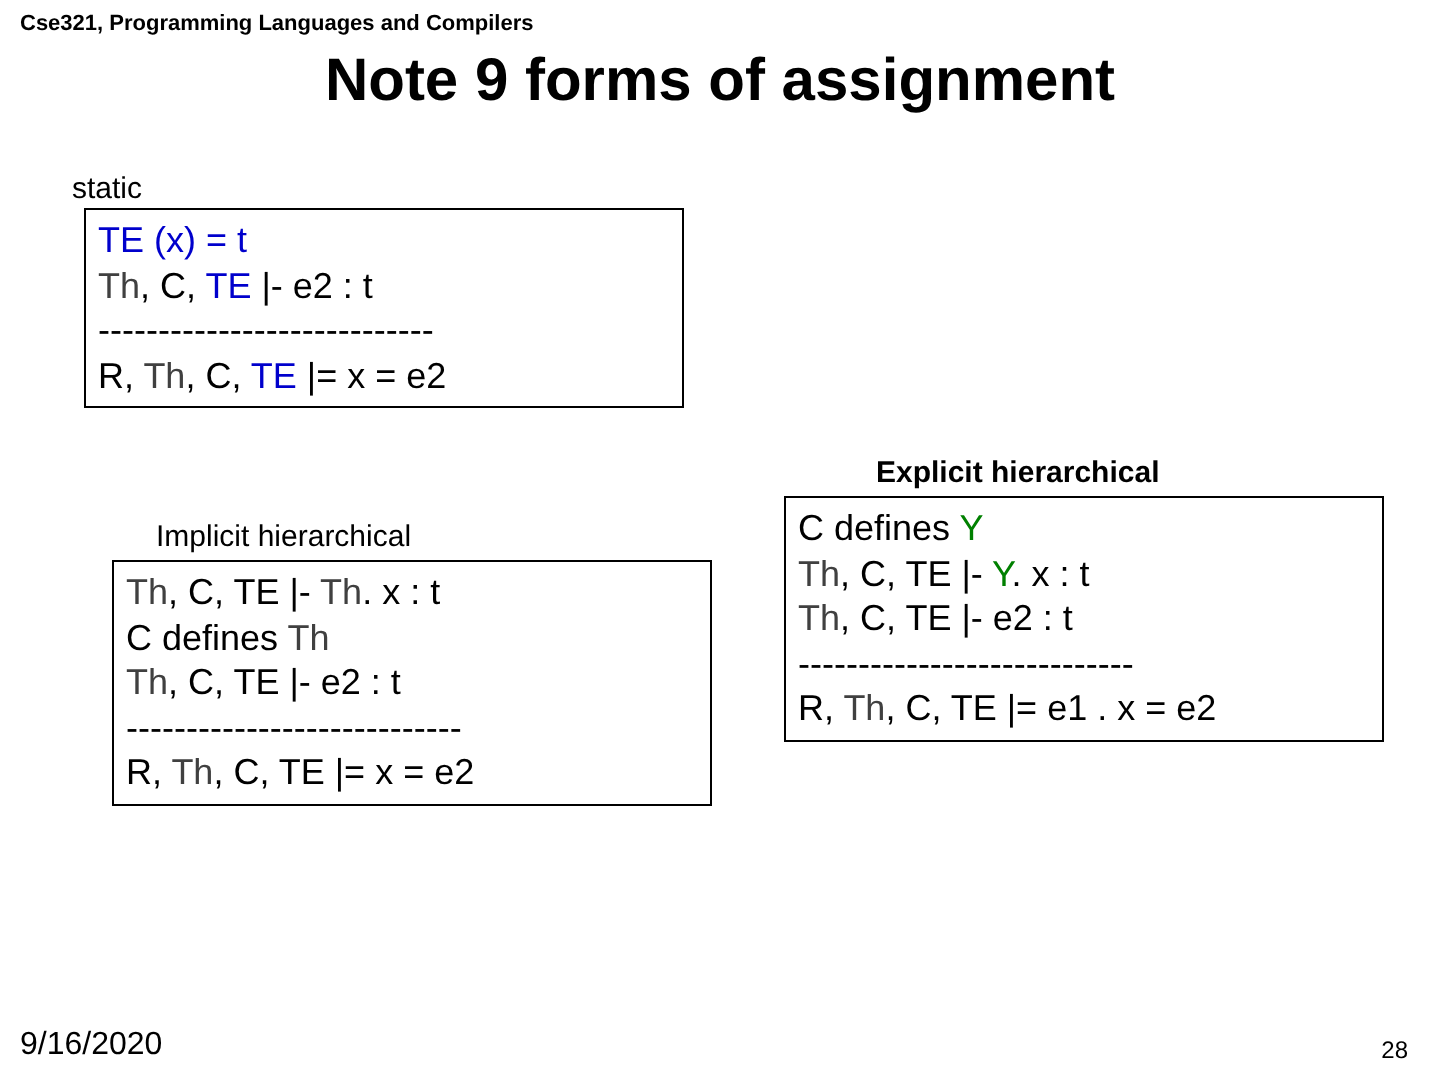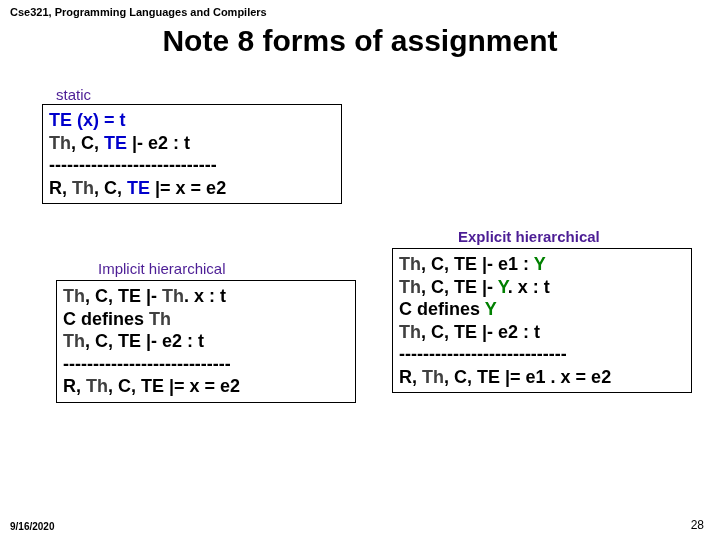--- a/index.html
+++ b/index.html
@@ -26,43 +26,41 @@
     left: 0;
     width: 720px;
     text-align: center;
     font-size: 30px;
     font-weight: bold;
     color: #000;
   }
   .label {
     position: absolute;
     font-size: 15px;
-    color: #4c1d95;
-    margin-left: 20px;
+    color: #000000;
   }
   .box {
     position: absolute;
     border: 1px solid #000;
     padding: 4px 6px;
     font-family: Arial, Helvetica, sans-serif;
     font-size: 18px;
     line-height: 1.25;
-    font-weight: bold;
+    font-weight: normal;
     background: #fff;
   }
   .box .line { white-space: nowrap; }
   .blue { color: #0000cc; }
   .red  { color: #404040; }
   .green{ color: #008000; }
   .footer-date {
     position: absolute;
     left: 10px;
     bottom: 8px;
-    font-size: 10px;
-    font-weight: bold;
+    font-size: 16px;
   }
   .footer-page {
     position: absolute;
     right: 16px;
     bottom: 8px;
     font-size: 12px;
   }
   
   #lbl-static   { top: 86px;  left: 36px; }
   #lbl-implicit { top: 260px; left: 78px; }
@@ -70,21 +68,21 @@
 
   
   #box-static   { top: 104px; left: 42px;  width: 286px; }
   #box-implicit { top: 280px; left: 56px;  width: 286px; }
   #box-explicit { top: 248px; left: 392px; width: 286px; }
 </style>
 </head>
 <body>
 
 <div class="course-header">Cse321, Programming Languages and Compilers</div>
-<div class="title">Note 8 forms of assignment</div>
+<div class="title">Note 9 forms of assignment</div>
 
 <div id="lbl-static" class="label">static</div>
 <div id="lbl-implicit" class="label">Implicit hierarchical</div>
 <div id="lbl-explicit" class="label">Explicit hierarchical</div>
 
 <div id="box-static" class="box">
   <div class="line"><span class="blue">TE (x) = t</span></div>
   <div class="line">
     <span class="red">Th</span><span>, C, </span><span class="blue">TE</span><span> |-  e2 : t</span>
   </div>
@@ -105,27 +103,24 @@
     <span class="red">Th</span><span>, C, TE |-  e2 : t</span>
   </div>
   <div class="line">----------------------------</div>
   <div class="line">
     <span>R, </span><span class="red">Th</span><span>, C, TE |=  x = e2</span>
   </div>
 </div>
 
 <div id="box-explicit" class="box">
   <div class="line">
-    <span class="red">Th</span><span>, C, TE |-  e1  : </span><span class="green">Y</span>
+    <span>C defines </span><span class="green">Y</span>
   </div>
   <div class="line">
     <span class="red">Th</span><span>, C, TE |-  </span><span class="green">Y</span><span>. x : t</span>
-  </div>
-  <div class="line">
-    <span>C defines </span><span class="green">Y</span>
   </div>
   <div class="line">
     <span class="red">Th</span><span>, C, TE |-  e2 : t</span>
   </div>
   <div class="line">----------------------------</div>
   <div class="line">
     <span>R, </span><span class="red">Th</span><span>, C, TE |=  e1 . x = e2</span>
   </div>
 </div>
 

